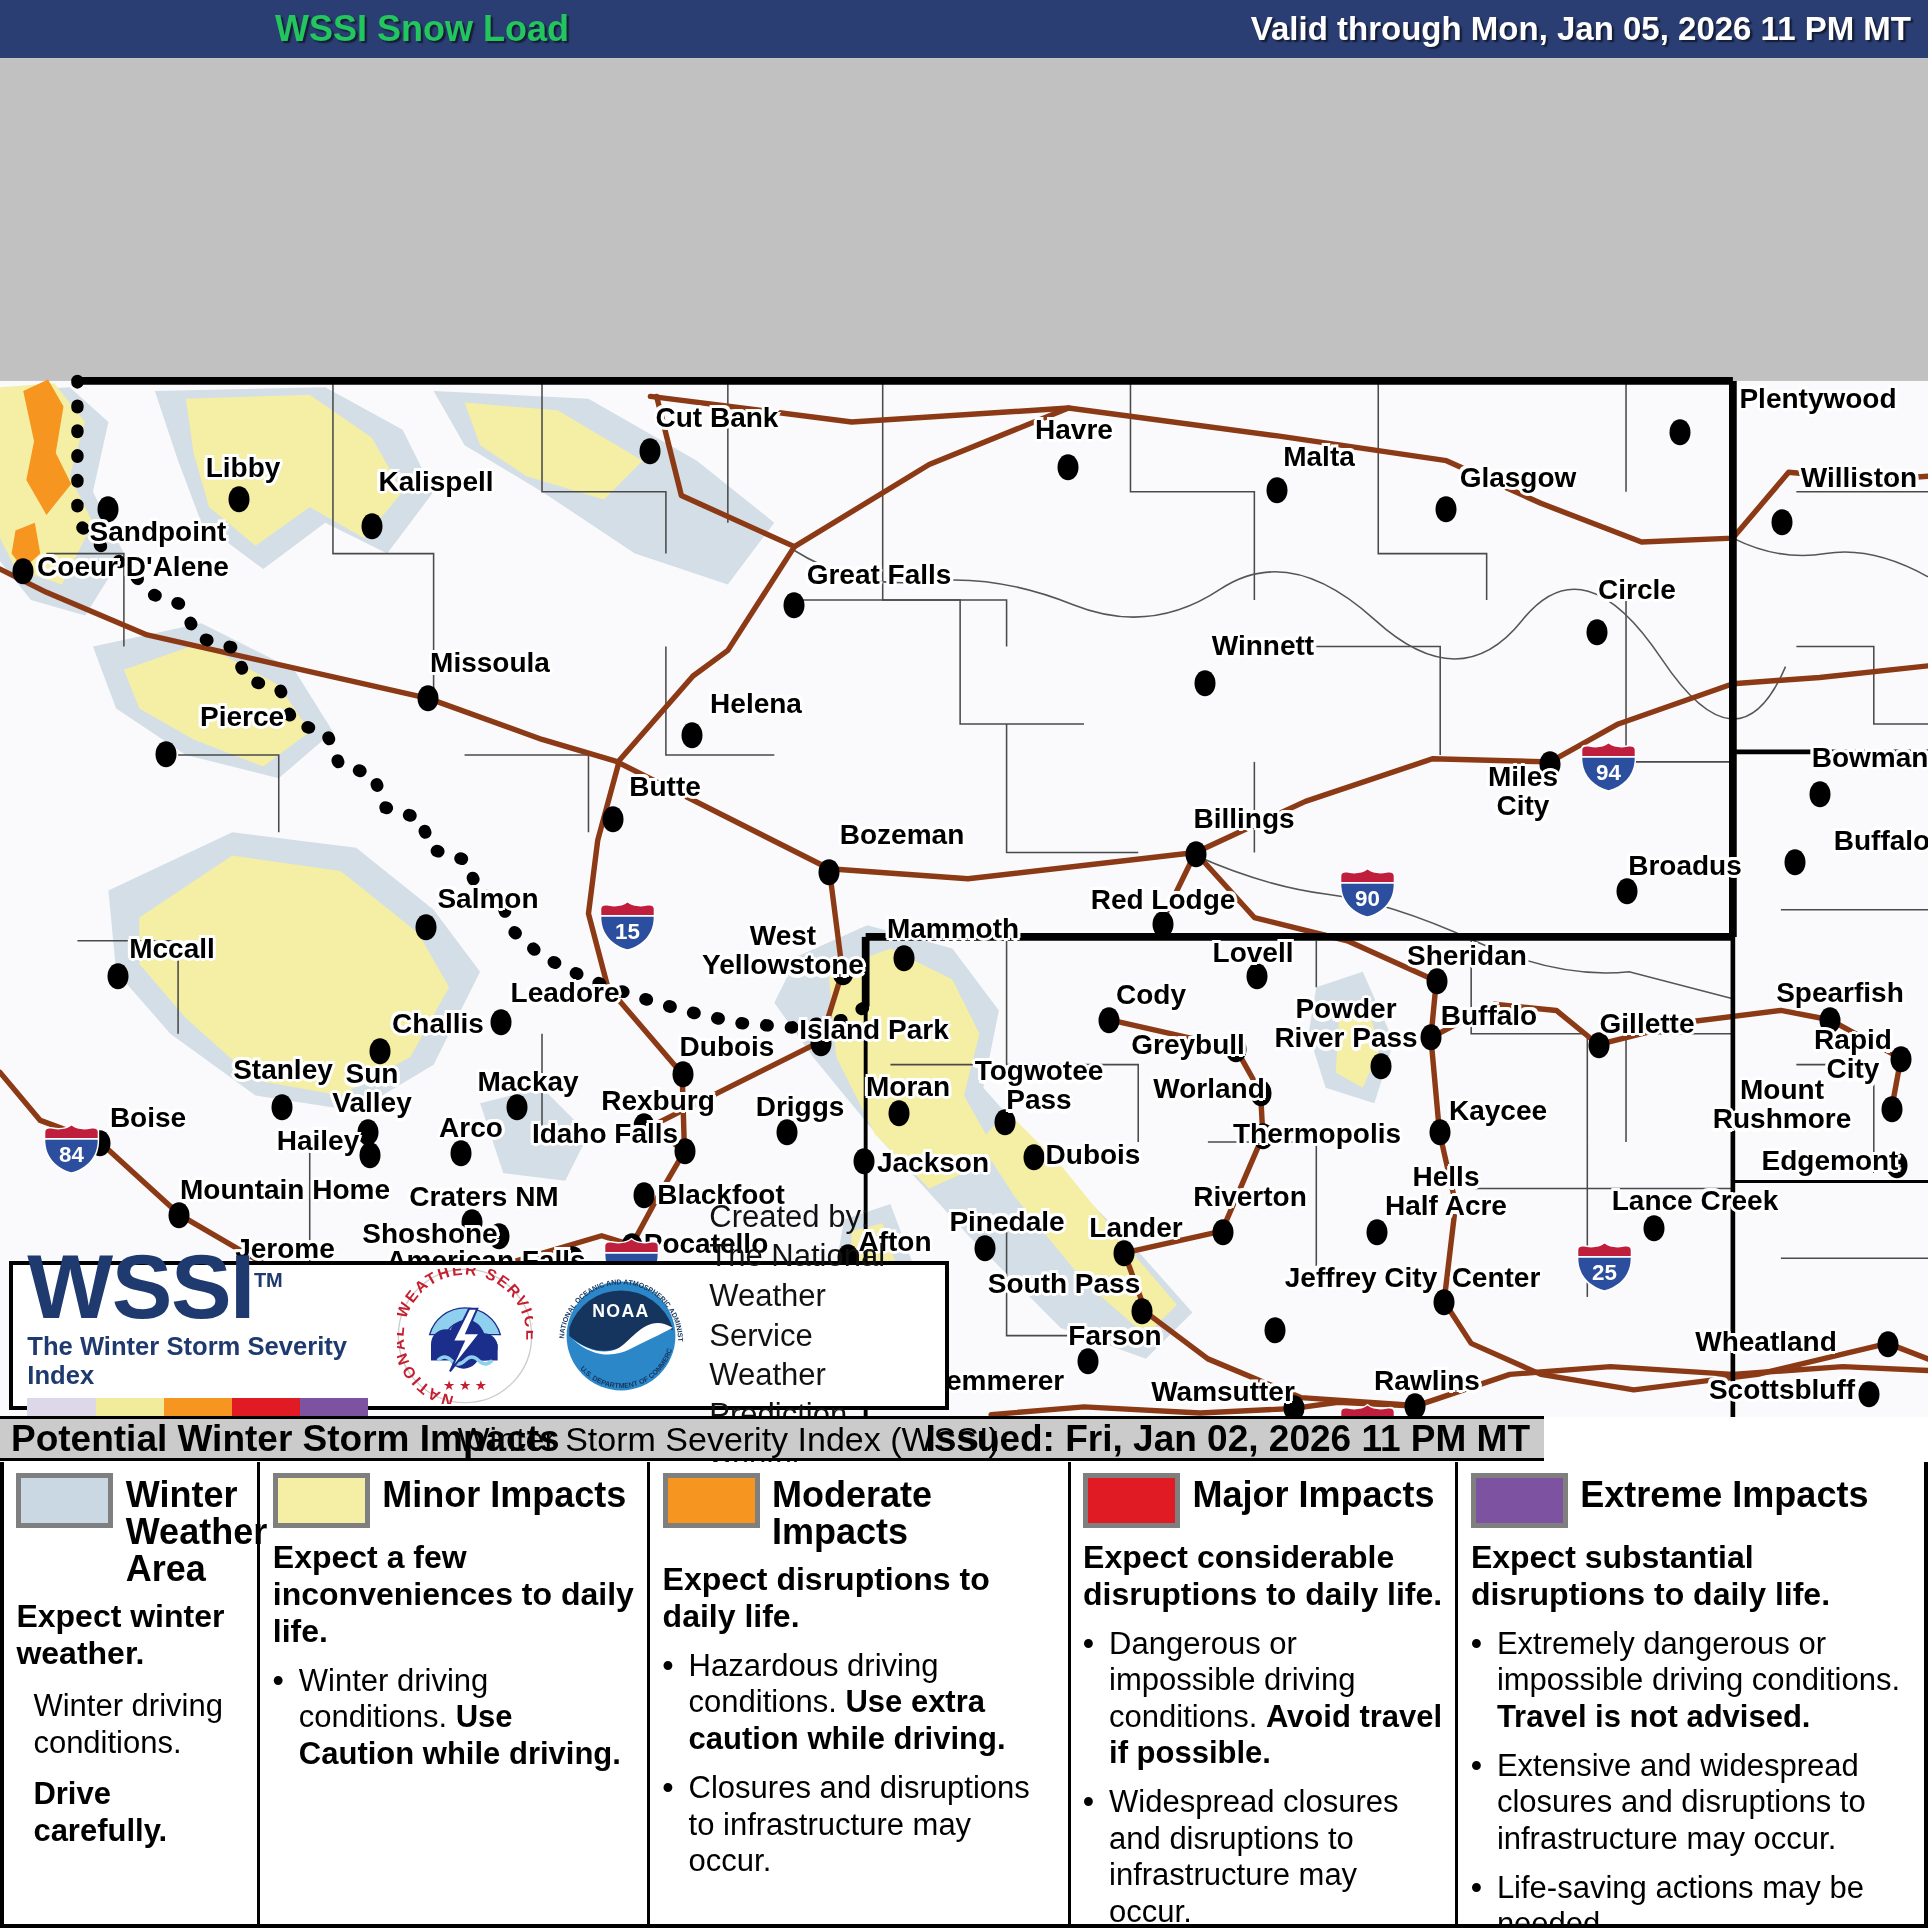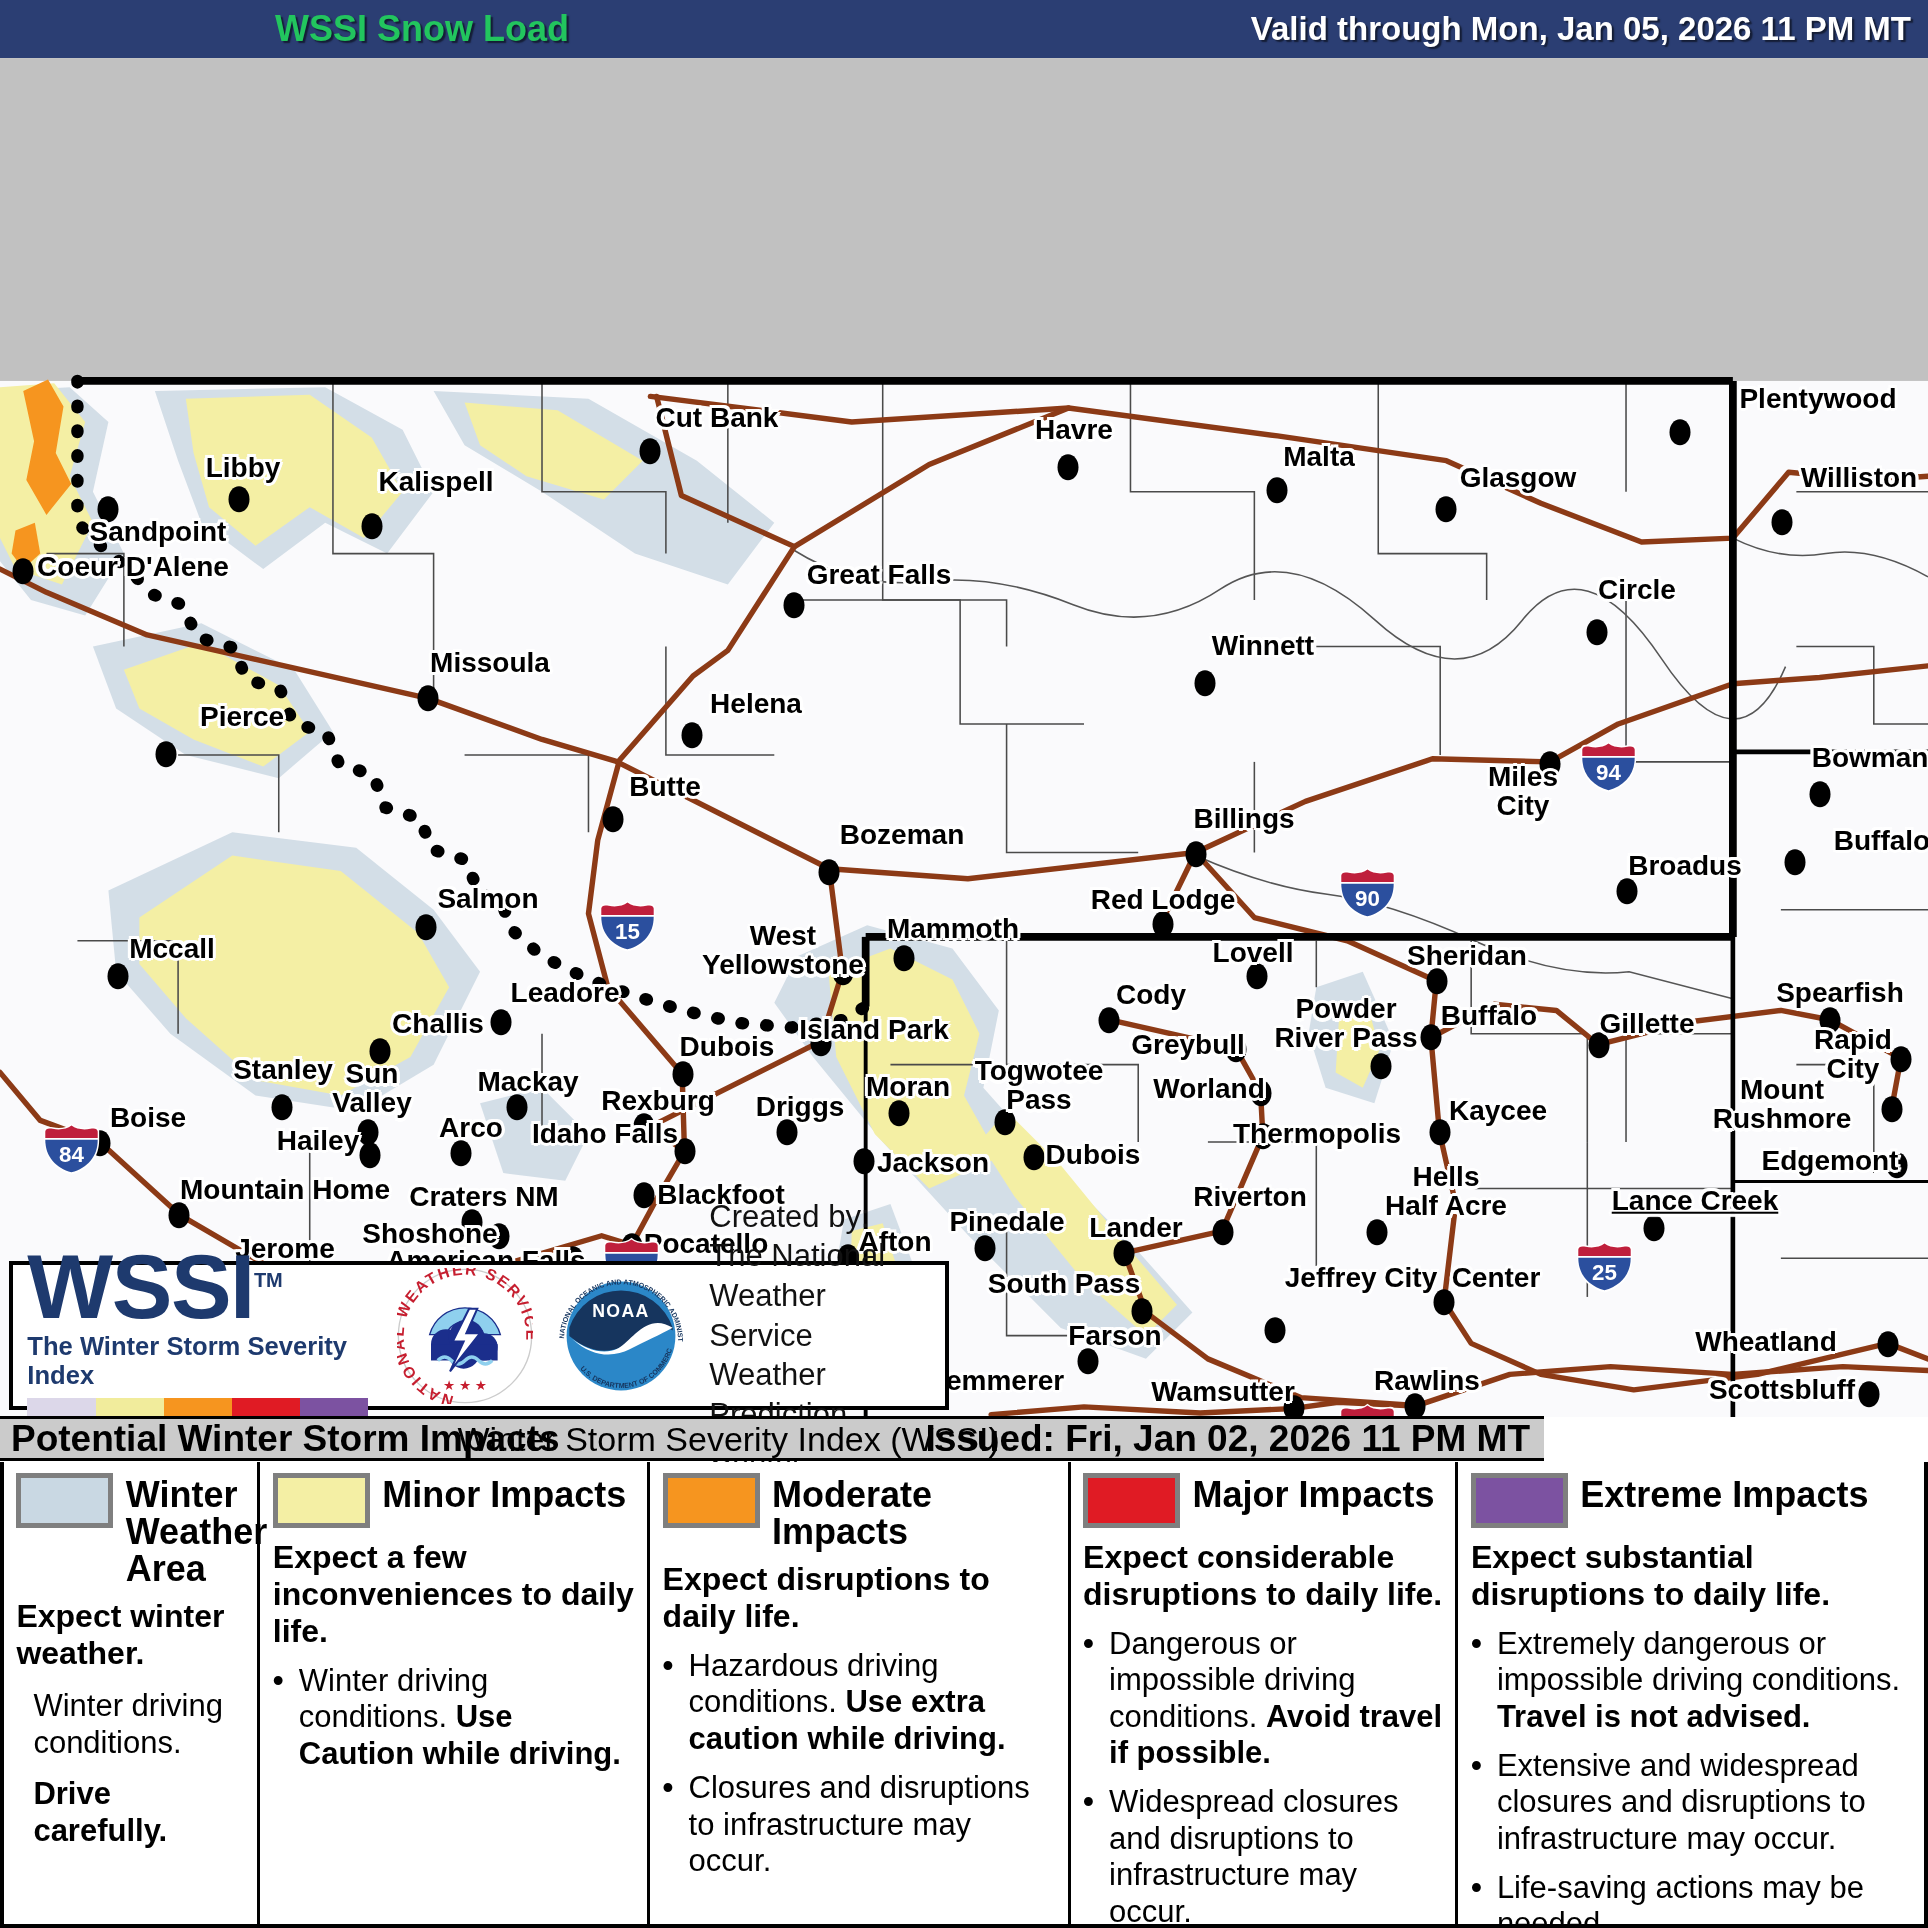--- a/index.html
+++ b/index.html
@@ -351,21 +351,21 @@
         <div class="dot" style="left: 472px; top: 1164px;"></div>
         <div class="city-label" style="left: 484px; top: 1139px;">Craters NM</div>
         <div class="dot" style="left: 644px; top: 1137px;"></div>
         <div class="city-label" style="left: 721px; top: 1137px;">Blackfoot</div>
         <div class="dot" style="left: 1377px; top: 1174px;"></div>
         <div class="city-label" style="left: 1446px; top: 1134px;">Hells
 Half Acre</div>
         <div class="dot" style="left: 1223px; top: 1174px;"></div>
         <div class="city-label" style="left: 1250px; top: 1139px;">Riverton</div>
         <div class="dot" style="left: 1654px; top: 1170px;"></div>
-        <div class="city-label" style="left: 1695px; top: 1143px; text-decoration: underline;">Lance Creek</div>
+        <div class="city-label" style="left: 1695px; top: 1143px;">Lance Creek</div>
         <div class="dot" style="left: 985px; top: 1190px;"></div>
         <div class="city-label" style="left: 1007px; top: 1164px;">Pinedale</div>
         <div class="dot" style="left: 1124px; top: 1195px;"></div>
         <div class="city-label" style="left: 1136px; top: 1170px;">Lander</div>
         <div class="dot" style="left: 499px; top: 1178px;"></div>
         <div class="city-label" style="left: 430px; top: 1176px;">Shoshone</div>
         <div class="dot" style="left: 282px; top: 1217px;"></div>
         <div class="city-label" style="left: 285px; top: 1191px;">Jerome</div>
         <div class="dot" style="left: 632px; top: 1188px;"></div>
         <div class="city-label" style="left: 706px; top: 1186px;">Pocatello</div>

